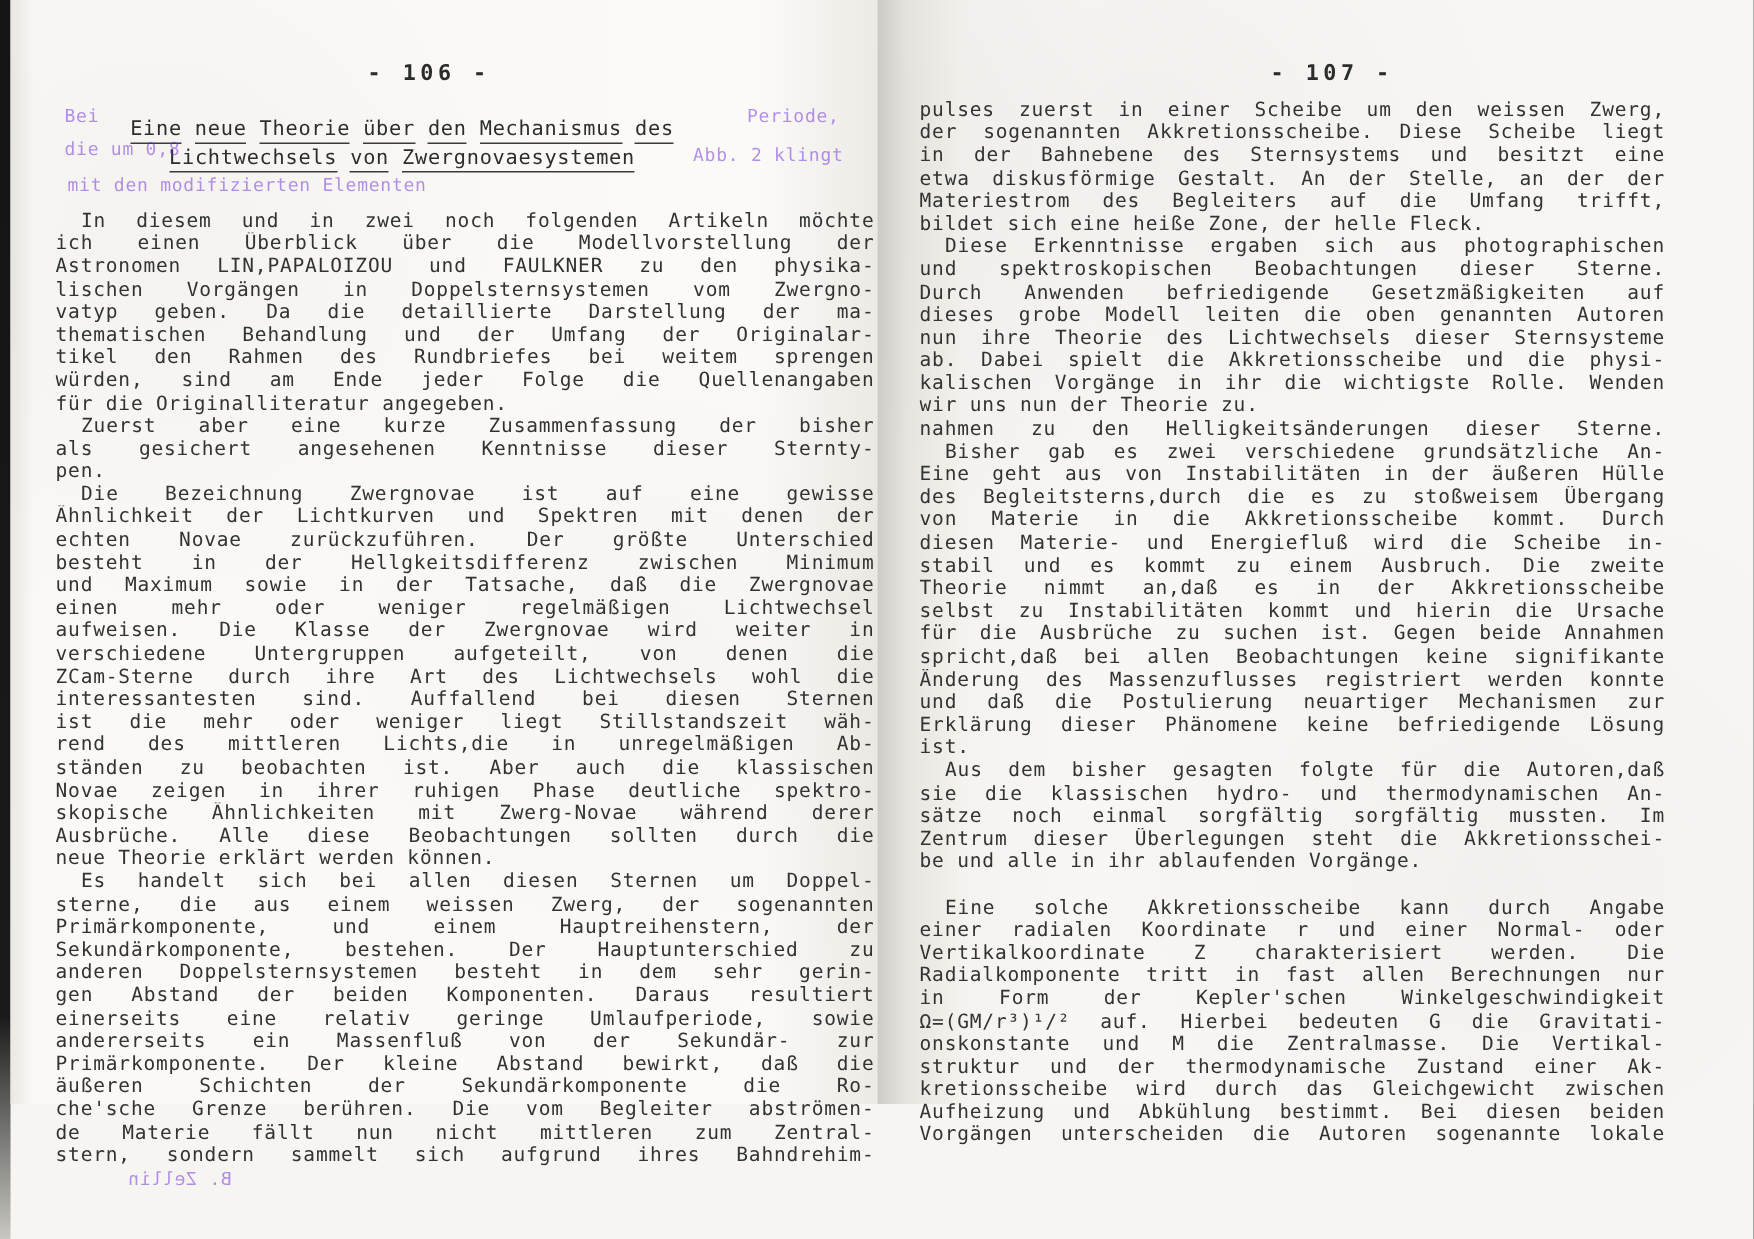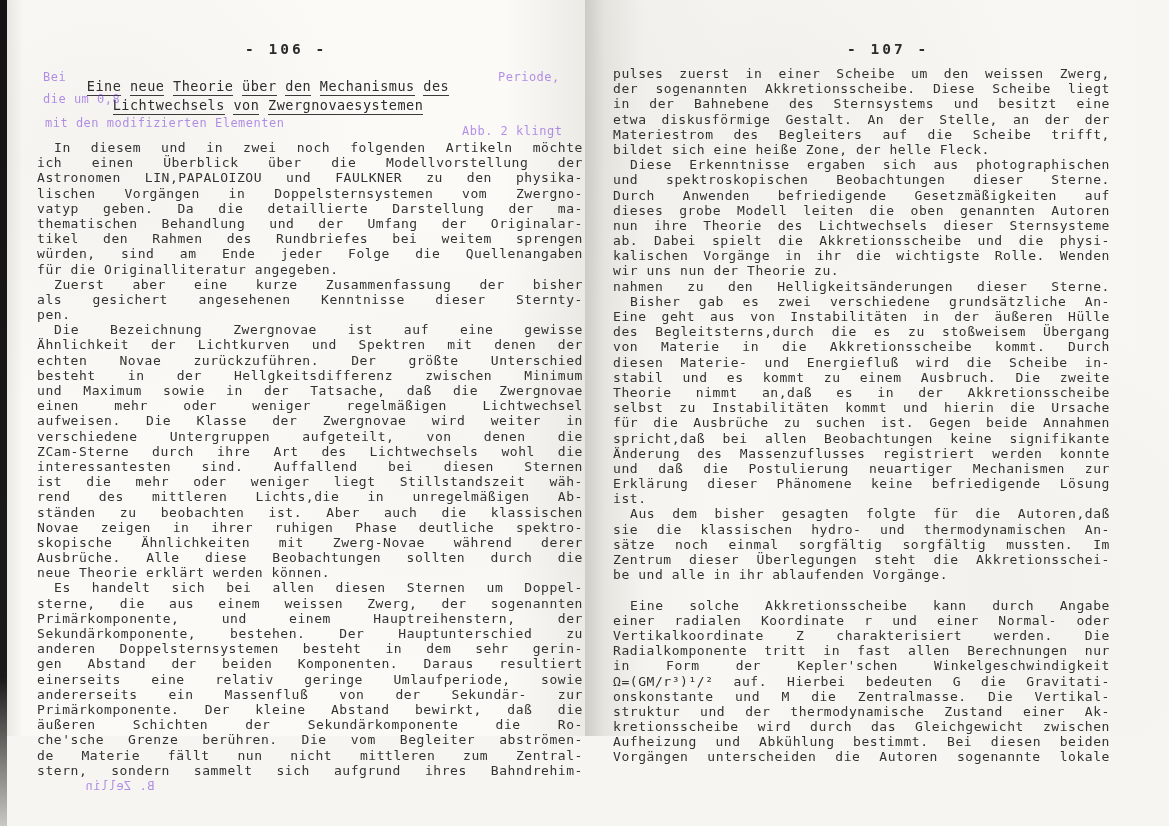--- a/index.html
+++ b/index.html
@@ -149,21 +149,21 @@
   </div>
 
   <div class="page page-right">
     <div class="pg-num">- 107 -</div>
     <div class="body-text">
         <div class="para">
           <div class="line">pulses zuerst in einer Scheibe um den weissen Zwerg,</div>
           <div class="line">der sogenannten Akkretionsscheibe. Diese Scheibe liegt</div>
           <div class="line">in der Bahnebene des Sternsystems und besitzt eine</div>
           <div class="line">etwa diskusförmige Gestalt. An der Stelle, an der der</div>
-          <div class="line">Materiestrom des Begleiters auf die Scheibe trifft,</div>
+          <div class="line">Materiestrom des Begleiters auf die Umfang trifft,</div>
           <div class="line last">bildet sich eine heiße Zone, der helle Fleck.</div>
         </div>
         <div class="para">
           <div class="line indent">Diese Erkenntnisse ergaben sich aus photographischen</div>
           <div class="line">und spektroskopischen Beobachtungen dieser Sterne.</div>
           <div class="line">Durch Anwenden befriedigende Gesetzmäßigkeiten auf</div>
           <div class="line">dieses grobe Modell leiten die oben genannten Autoren</div>
           <div class="line">nun ihre Theorie des Lichtwechsels dieser Sternsysteme</div>
           <div class="line">ab. Dabei spielt die Akkretionsscheibe und die physi-</div>
           <div class="line">kalischen Vorgänge in ihr die wichtigste Rolle. Wenden</div>
@@ -207,16 +207,16 @@
           <div class="line">Vorgängen unterscheiden die Autoren sogenannte lokale</div>
         </div>
       </div>
   </div>
 
   <div>
       <span class="ghost" style="left: 43px; top: 70px;">Bei</span>
       <span class="ghost" style="left: 43px; top: 92px;">die um 0,8</span>
       <span class="ghost" style="left: 45px; top: 116px;">mit den modifizierten Elementen</span>
       <span class="ghost" style="left: 498px; top: 70px;">Periode,</span>
-      <span class="ghost" style="left: 462px; top: 96px; margin-top: 28px;">Abb. 2 klingt</span>
+      <span class="ghost" style="left: 462px; top: 96px;">Abb. 2 klingt</span>
       <span class="ghost mirror" style="left: 85px; top: 779px;">B. Zellin</span>
     </div>
 </div>
 
 </body></html>

